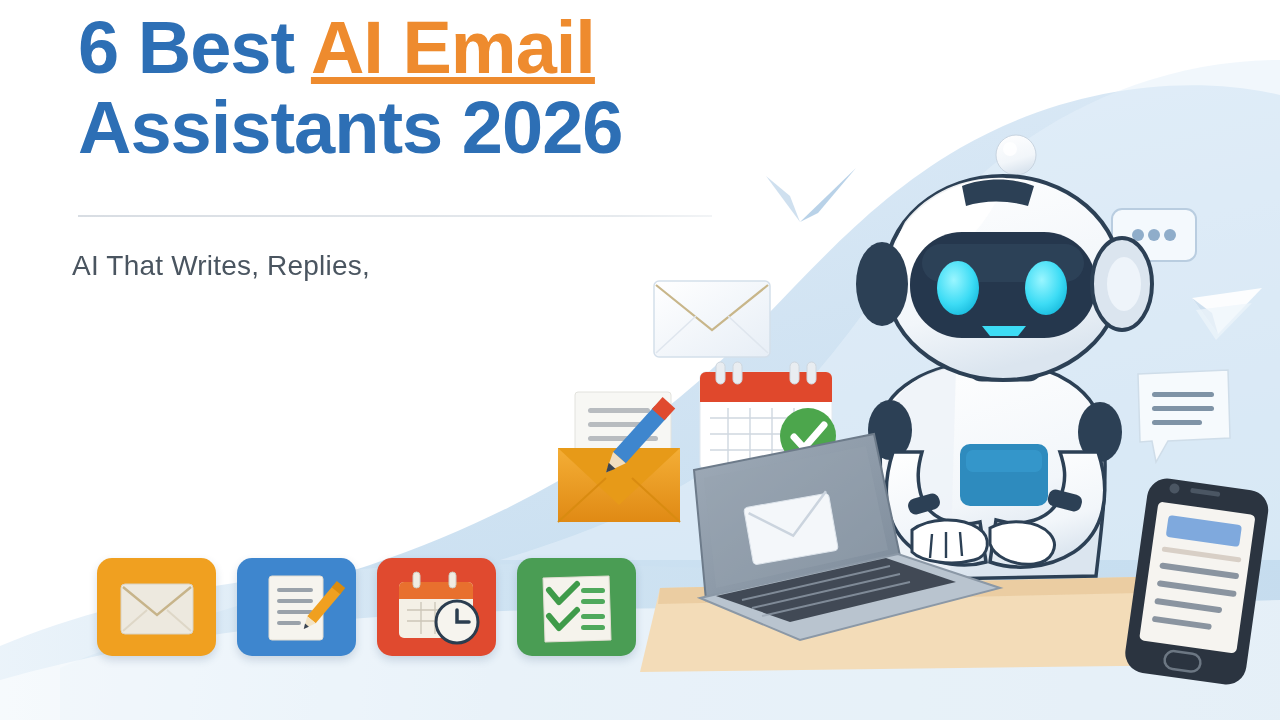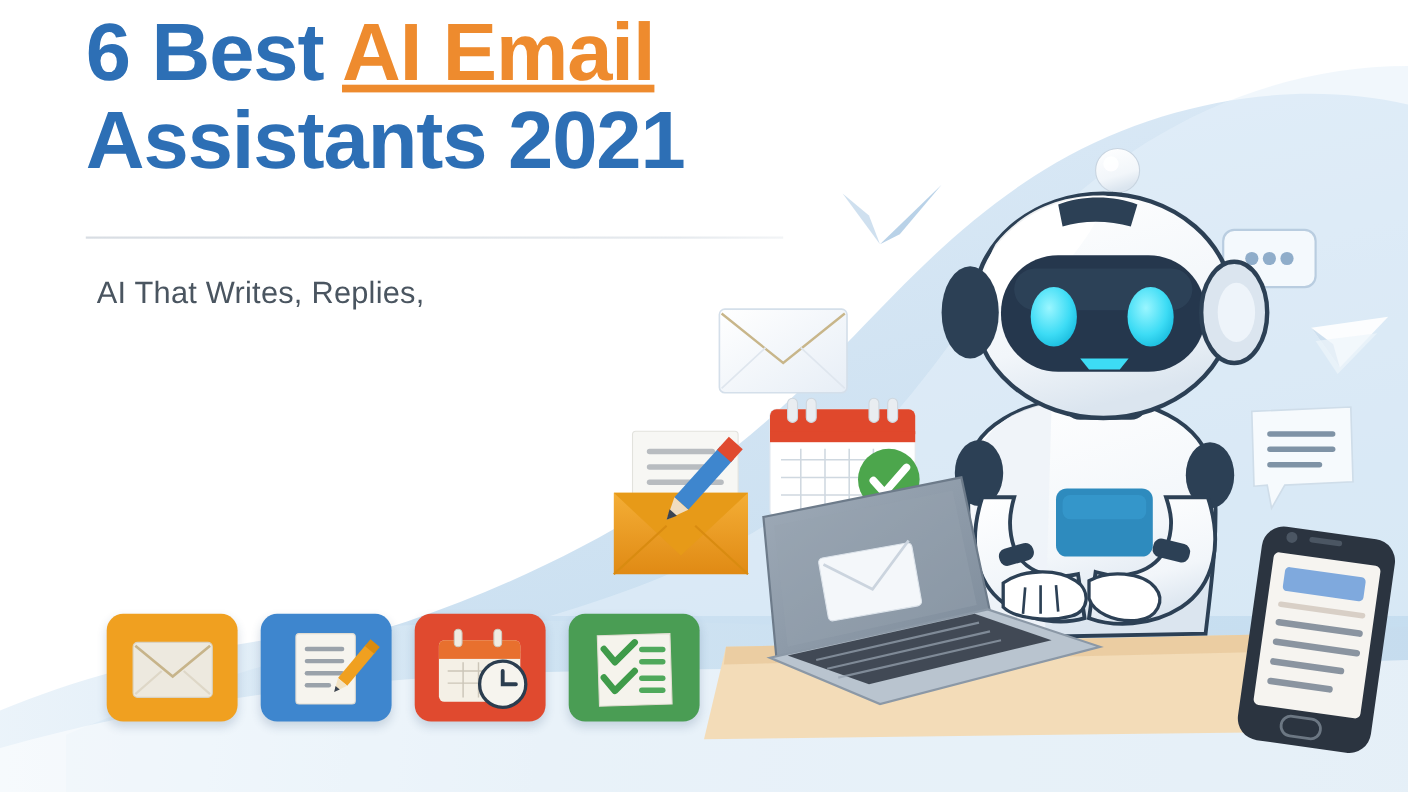--- a/index.html
+++ b/index.html
@@ -10,21 +10,21 @@
   #bg-layer{position:absolute;left:0;top:0;width:1280px;height:720px;}
   #art-layer{position:absolute;left:0;top:0;width:1280px;height:720px;}
 
   
   #text-block{position:absolute;left:78px;top:8px;width:660px;}
   .title-line{font-weight:bold;font-size:74px;line-height:80px;
               letter-spacing:-1px;color:#2D6FB5;white-space:nowrap;}
   .title-accent{color:#EE8B2E;text-decoration:underline;}
   #divider{position:absolute;left:78px;top:215px;width:634px;height:2px;
            background:linear-gradient(to right,#d8dde3,#e6eaee 85%,#f2f4f6);}
-  #subtitle{position:absolute;left:88px;top:240px;width:640px;}
+  #subtitle{position:absolute;left:72px;top:240px;width:640px;}
   .sub-line{font-size:28px;line-height:52px;color:#4a5560;white-space:nowrap;}
   .sub-line.italic{font-style:italic;font-weight:600;letter-spacing:.2px;}
   .sub-line.plain{font-weight:500;letter-spacing:.2px;}
 
   
   #tiles{position:absolute;left:97px;top:558px;display:flex;gap:21px;}
   .tile{width:119px;height:98px;border-radius:15px;position:relative;
         box-shadow:0 4px 9px rgba(40,70,110,.18);}
   .tile .glyph{position:absolute;left:0;top:0;width:119px;height:98px;}
 </style>
@@ -243,21 +243,21 @@
       <rect x="1178" y="490" width="30" height="5" rx="2.5" fill="#4b5663"></rect>
       <circle cx="1162" cy="493" r="5" fill="#4b5663"></circle>
       <rect x="1176" y="654" width="36" height="18" rx="9" fill="none" stroke="#6c7783" stroke-width="2.5"></rect>
     </g>
   </svg>
 
   <div id="text-block">
     <div class="title-line">
       <span>6 Best </span><span class="title-accent">AI Email</span>
     </div>
-    <div class="title-line">Assistants 2021</div>
+    <div class="title-line">Assistants 2026</div>
   </div>
 
   <div id="divider"></div>
 
   <div id="subtitle">
     <div class="sub-line plain">AI That Writes, Replies,</div>
   </div>
 
   <div id="tiles">
 

